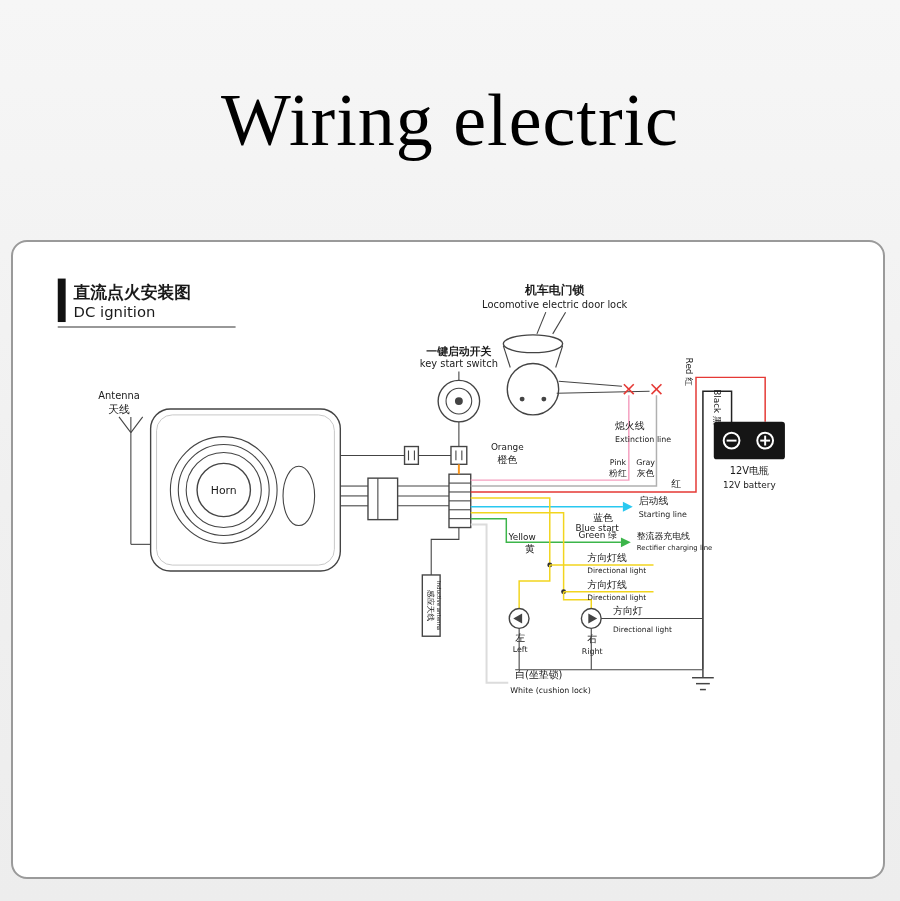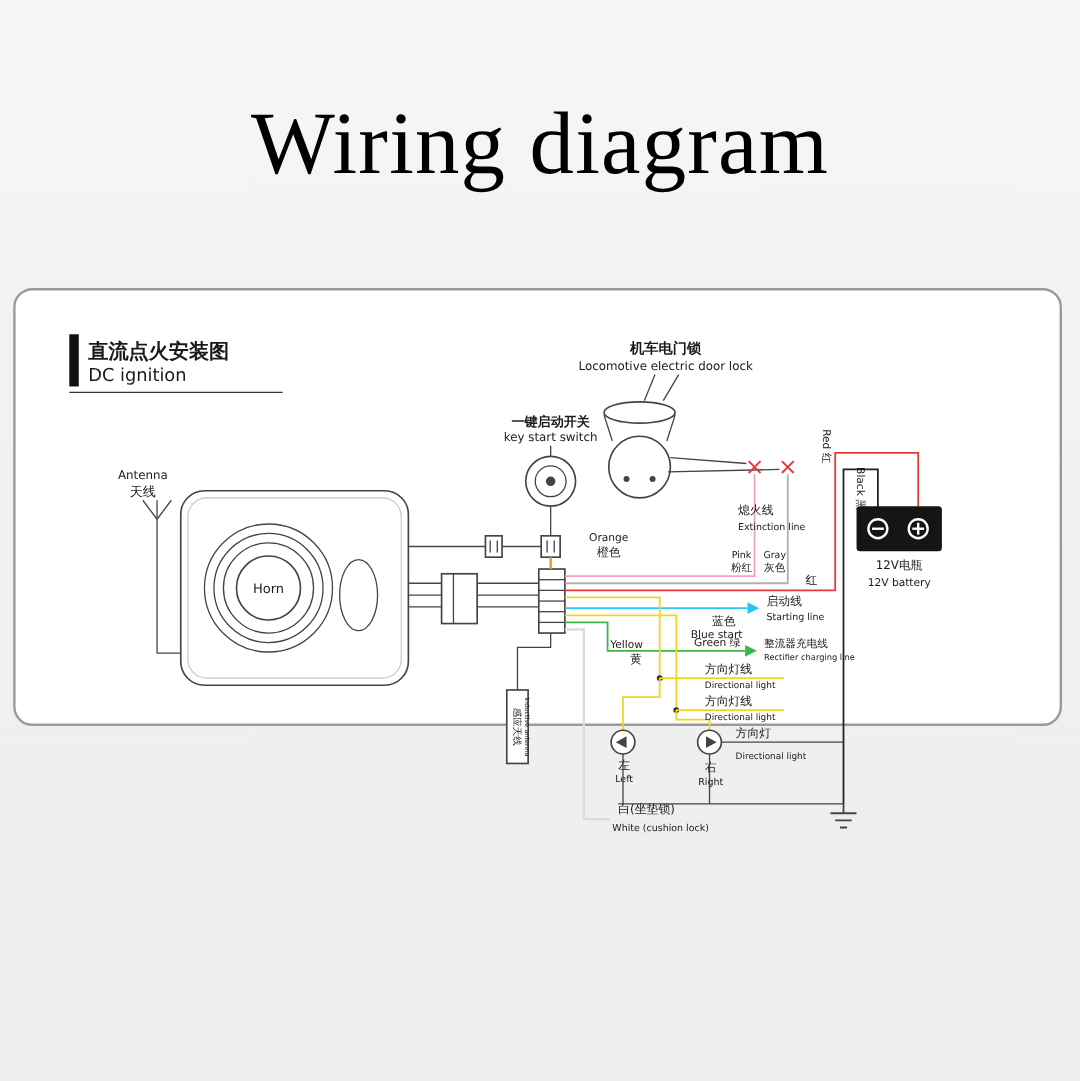--- a/index.html
+++ b/index.html
@@ -7,33 +7,33 @@
     width:900px;height:901px;position:relative;overflow:hidden;
     background:linear-gradient(180deg,#f6f6f6 0%,#f0f0f0 55%,#ededed 100%);
     font-family:"DejaVu Sans","Liberation Sans",sans-serif;
   }
   .main-title{
     position:absolute;top:78px;left:0;width:900px;margin:0;
     text-align:center;font-family:"Liberation Serif","DejaVu Serif",serif;
     font-weight:400;font-size:74px;color:#000;letter-spacing:1px;
   }
   .panel{
-    position:absolute;left:11px;top:240px;width:874px;height:365px;
+    position:absolute;left:11px;top:240px;width:874px;height:639px;
     background:#ffffff;border:2px solid #9a9a9a;border-radius:16px;
     box-sizing:border-box;
   }
   .panel svg{position:absolute;left:1px;top:1px;}
   text{font-family:"DejaVu Sans","Liberation Sans",sans-serif;fill:#1a1a1a;}
   .outline{fill:#fff;stroke:#444;stroke-width:1.4;}
   .wire{fill:none;stroke:#444;stroke-width:1.1;}
 </style>
 </head>
 <body>
 
-<h1 class="main-title">Wiring diagram</h1>
+<h1 class="main-title">Wiring electric</h1>
 
 <div class="panel">
 <svg width="870" height="494" viewBox="0 0 876 500">
 
   <g>
     <rect x="42" y="36" width="8" height="44" fill="#111"></rect>
     <text x="58" y="56" font-size="17" font-weight="700">直流点火安装图</text>
     <text x="58" y="75" font-size="15">DC ignition</text>
     <line x1="42" y1="85" x2="222" y2="85" stroke="#333" stroke-width="1.2"></line>
   </g>

